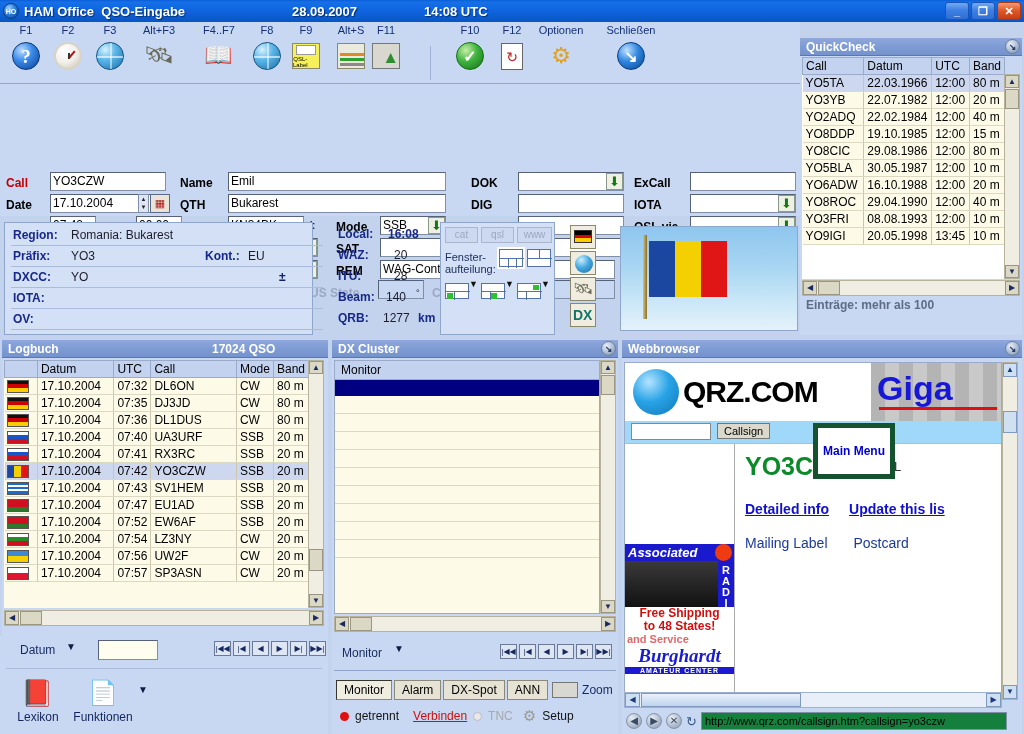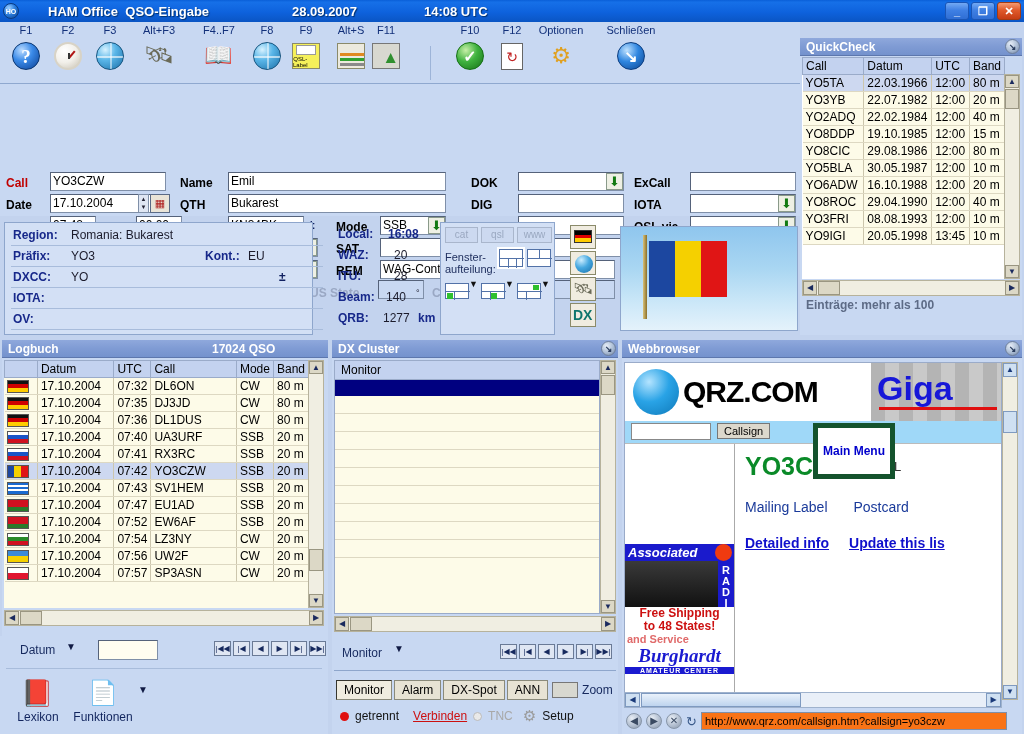--- a/index.html
+++ b/index.html
@@ -18,21 +18,21 @@
     position: absolute; left:0; top:0; width:1024px; height:22px;
     background: linear-gradient(180deg,#0a5fd8 0%,#1670e8 10%,#0e62dd 55%,#0a55c4 100%);
     color:#fff; display:flex; align-items:center;
   }
   .tb-icon {
     width:16px; height:16px; margin-left:3px; margin-right:5px; border-radius:8px;
     background: radial-gradient(circle at 35% 30%, #9fd0ff 0%, #2a7fe0 45%, #0b3f8e 100%);
     border:1px solid #0a3a80; font-size:7px; color:#fff; text-align:center; line-height:15px;
     font-weight:bold;
   }
-  .tb-title { font-weight:bold; font-size:13px; text-shadow:1px 1px 1px #00306e; white-space:pre;margin-left:24px; }
+  .tb-title { font-weight:bold; font-size:13px; text-shadow:1px 1px 1px #00306e; white-space:pre; }
   .tb-date { position:absolute; left:292px; font-weight:bold; font-size:13px; text-shadow:1px 1px 1px #00306e;}
   .tb-time { position:absolute; left:424px; font-weight:bold; font-size:13px; text-shadow:1px 1px 1px #00306e;}
   .tb-btns { position:absolute; right:3px; top:2px; display:flex; gap:2px; }
   .tb-btn {
     width:24px; height:18px; border-radius:3px; border:1px solid #1a55b5;
     background: linear-gradient(180deg,#73a9f3 0%,#3f80e4 45%,#2f6ed4 100%);
     color:#fff; font-size:11px; text-align:center; line-height:16px; font-weight:bold;
   }
   .tb-btn.close { background: linear-gradient(180deg,#f59a72 0%,#e05a2b 45%,#c63d14 100%); border-color:#a33b12; }
 
@@ -167,21 +167,21 @@
   .assoc-top { background:#1a1acc; color:#fff; font:bold italic 13px "Liberation Sans",sans-serif;
                padding:1px 3px; position:relative; }
   .assoc-dot { position:absolute; right:2px; top:0px; width:17px; height:17px; border-radius:9px; background:#f03a10; }
   .radio-strip { position:absolute; right:0; top:0; width:16px; background:#1a1acc; color:#fff;
                  font:bold 11px "Liberation Sans",sans-serif; text-align:center; }
   .freeship { color:#cc1010; font:bold 12px "Liberation Sans",sans-serif; text-align:center; line-height:13px; }
   .burg { color:#1a1ad0; font:bold italic 19px "Liberation Serif",serif; text-align:center; }
   .burg small { display:block; background:#1a1ad0; color:#fff; font:bold 7px "Liberation Sans",sans-serif;
                 letter-spacing:1px; }
 
-  .urlbar { position:absolute; border:1px solid #7f8fa8; background:#f97316; font-size:11px;
+  .urlbar { position:absolute; border:1px solid #7f8fa8; background:#15803d; font-size:11px;
             padding:1px 3px; line-height:15px; white-space:nowrap; overflow:hidden; }
   .navcircle { width:16px; height:16px; border-radius:8px; display:inline-block;
                background: radial-gradient(circle at 35% 30%, #e8eef6 0%, #b3bfd0 55%, #8795a8 100%);
                border:1px solid #8795a8; color:#3a4a62; font-size:10px; text-align:center; line-height:14px; }
 
   .botbar { position:absolute; left:0; top:636px; width:328px; height:98px; background:#c8d8f2; }
   .bigicon-lbl { font-size:12px; color:#12255e; text-align:center; }
 
   .reddot { width:9px; height:9px; border-radius:5px; background:#e01010; display:inline-block; }
   .greydot { width:9px; height:9px; border-radius:5px; background:#e9e9e9; border:1px solid #bbb; display:inline-block; }
@@ -940,27 +940,27 @@
         <div style="flex:1;padding:8px 0 0 10px;">
           <div style="display:flex;align-items:center;gap:8px;">
             <span style="font:bold 25px 'Liberation Sans',sans-serif;color:#0a8a28;">YO3CZW</span>
             <span style="display:flex;width:26px;height:17px;border:1px solid #333;">
               <i style="flex:1;background:#1c47a0;"></i>
                 <i style="flex:1;background:#f5d000;"></i>
                 <i style="flex:1;background:#e01515;"></i>
             </span>
             <span style="font-size:13px;color:#333;">L</span>
           </div>
+          <div style="margin-top:20px;display:flex;gap:20px;font:bold 14px 'Liberation Sans',sans-serif;">
+            <a href="#" style="color:#1010cc;">Detailed info</a>
+            <a href="#" style="color:#1010cc;">Update this lis</a>
+          </div>
           <div style="margin-top:18px;display:flex;gap:26px;font-size:14px;color:#1a3a9a;">
             <a href="#" style="color:#1a3a9a;text-decoration:none;">Mailing Label</a>
             <a href="#" style="color:#1a3a9a;text-decoration:none;">Postcard</a>
-          </div>
-          <div style="margin-top:20px;display:flex;gap:20px;font:bold 14px 'Liberation Sans',sans-serif;">
-            <a href="#" style="color:#1010cc;">Detailed info</a>
-            <a href="#" style="color:#1010cc;">Update this lis</a>
           </div>
         </div>
       </div>
     </div>
 
     <div class="sb-v" style="left:380px;top:22px;width:16px;height:338px;">
       <div class="sb-arrow" style="height:14px;background:#cfe0f2;border-color:#7f9ac0;color:#1a3a7a;">▲</div>
       <div class="sb-thumb" style="height:22px;margin-top:34px;background:#cfe0f2;border-color:#7f9ac0;"></div>
       <div class="sb-arrow" style="height:14px;position:absolute;bottom:0;left:0;right:0;background:#cfe0f2;border-color:#7f9ac0;color:#1a3a7a;">▼</div>
     </div>

